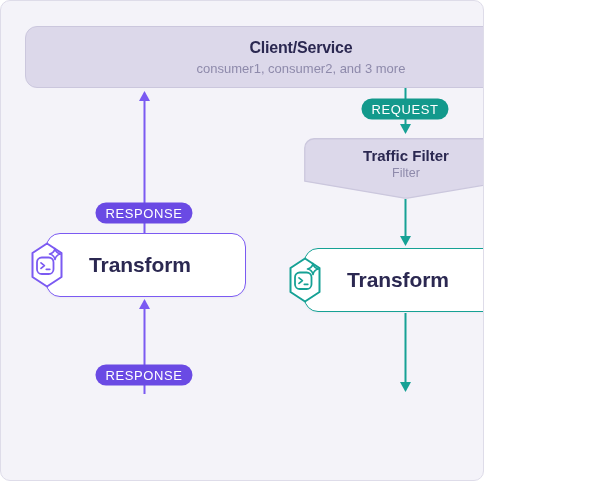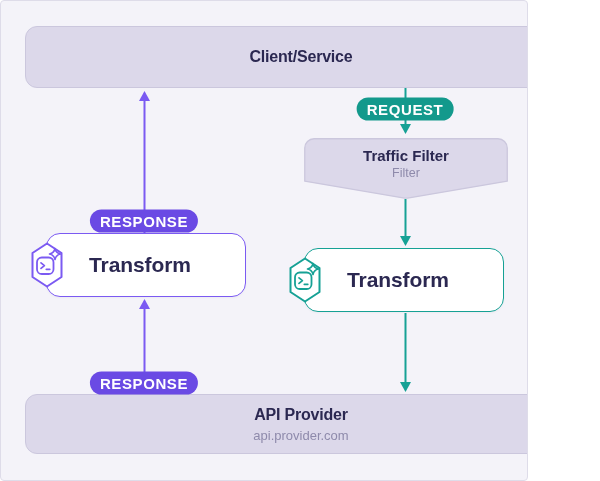--- a/index.html
+++ b/index.html
@@ -11,45 +11,45 @@
     --subtitle_text:#8e8aab;
     --teal:#16a195;
     --teal_badge:#13998c;
     --purple:#7b5af2;
     --purple_badge:#6a4ae4;
     --node_white:#ffffff;
   }
   *{margin:0;padding:0;box-sizing:border-box;}
   html,body{width:600px;height:481px;background:#ffffff;font-family:"Liberation Sans",sans-serif;}
   .canvas{
-    position:relative;width:528px;height:481px;
+    position:relative;width:484px;height:481px;
     background:var(--canvas_bg);
     border:1px solid var(--canvas_border);
-    border-radius:4px;
+    border-radius:10px;
     overflow:hidden;
   }
   .wires{position:absolute;inset:0;pointer-events:none;}
   .node{
     position:absolute;
     background:var(--node_fill);
     border:1px solid var(--node_border);
     border-radius:12px;
     display:flex;flex-direction:column;align-items:center;justify-content:center;
     text-align:center;
   }
   .node-title{font-size:16px;font-weight:700;color:var(--title_text);letter-spacing:-0.2px;}
   .node-sub{font-size:13px;color:var(--subtitle_text);margin-top:4px;}
   .badge{
     position:absolute;transform:translate(-50%,-50%);
-    color:#fff;font-size:15px;font-weight:700;letter-spacing:0.6px;
+    color:#fff;font-size:13px;font-weight:400;letter-spacing:0.6px;
     padding:4px 10px;border-radius:999px;line-height:1;
     z-index:3;white-space:nowrap;
   }
   .badge.teal{background:var(--teal_badge);}
-  .badge.purple{background:var(--purple_badge);margin-top:8px;}
+  .badge.purple{background:var(--purple_badge);}
   .filter-node{position:absolute;left:303px;top:137px;width:204px;height:61px;}
   .filter-node svg{position:absolute;inset:0;overflow:visible;}
   .filter-text{
     position:absolute;left:0;top:9px;width:100%;
     display:flex;flex-direction:column;align-items:center;text-align:right;
   }
   .filter-title{font-size:15px;font-weight:700;color:var(--title_text);}
   .filter-sub{font-size:12.5px;color:var(--subtitle_text);margin-top:2px;}
   .transform{
     position:absolute;width:200px;height:64px;
@@ -91,20 +91,21 @@
       <line x1="143.5" y1="307" x2="143.5" y2="393"></line>
     </g>
     <g fill="#7b5af2" stroke="none">
       <polygon points="138,100 149,100 143.5,90"></polygon>
       <polygon points="138,308 149,308 143.5,298"></polygon>
     </g>
   </svg>
 
   <div class="node" style="left:24px;top:25px;width:552px;height:62px;">
     <div class="node-title">Client/Service</div>
+    <div class="node-sub">consumer1, consumer2, and 3 more</div>
   </div>
 
   <div class="badge teal" style="left:404px;top:108px;">REQUEST</div>
 
   <div class="filter-node">
     <svg width="204" height="61" viewBox="0 0 204 61">
       <path d="M10 0.75 H194 A9.25 9.25 0 0 1 203.25 10 V43.2
                L105 59.9 Q102 60.4 99 59.9 L0.75 43.2 V10
                A9.25 9.25 0 0 1 10 0.75 Z" fill="#dcd8ea" stroke="#cbc7dd" stroke-width="1.3" stroke-linejoin="round"></path>
     </svg>
@@ -135,18 +136,14 @@
       <path d="M12 21.8 L15.4 24.6 L12 27.4" fill="none" stroke="#16a195" stroke-width="1.7" stroke-linecap="round" stroke-linejoin="round"></path>
       <path d="M17.3 28.3 H20.8" fill="none" stroke="#16a195" stroke-width="1.7" stroke-linecap="round"></path>
       <path d="M26 7.5 C26.7 11 28 12.3 31.5 13 C28 13.7 26.7 15 26 18.5
                C25.3 15 24 13.7 20.5 13 C24 12.3 25.3 11 26 7.5 Z" fill="#ffffff" stroke="#16a195" stroke-width="1.6" stroke-linejoin="round"></path>
     </svg>
     <span class="transform-label">Transform</span>
   </div>
 
   <div class="badge purple" style="left:143px;top:374px;">RESPONSE</div>
 
-  <div class="node" style="left:24px;top:393px;width:552px;height:60px;">
-    <div class="node-title">API Provider</div>
-    <div class="node-sub">api.provider.com</div>
-  </div>
 
 </div>
 
 </body></html>

